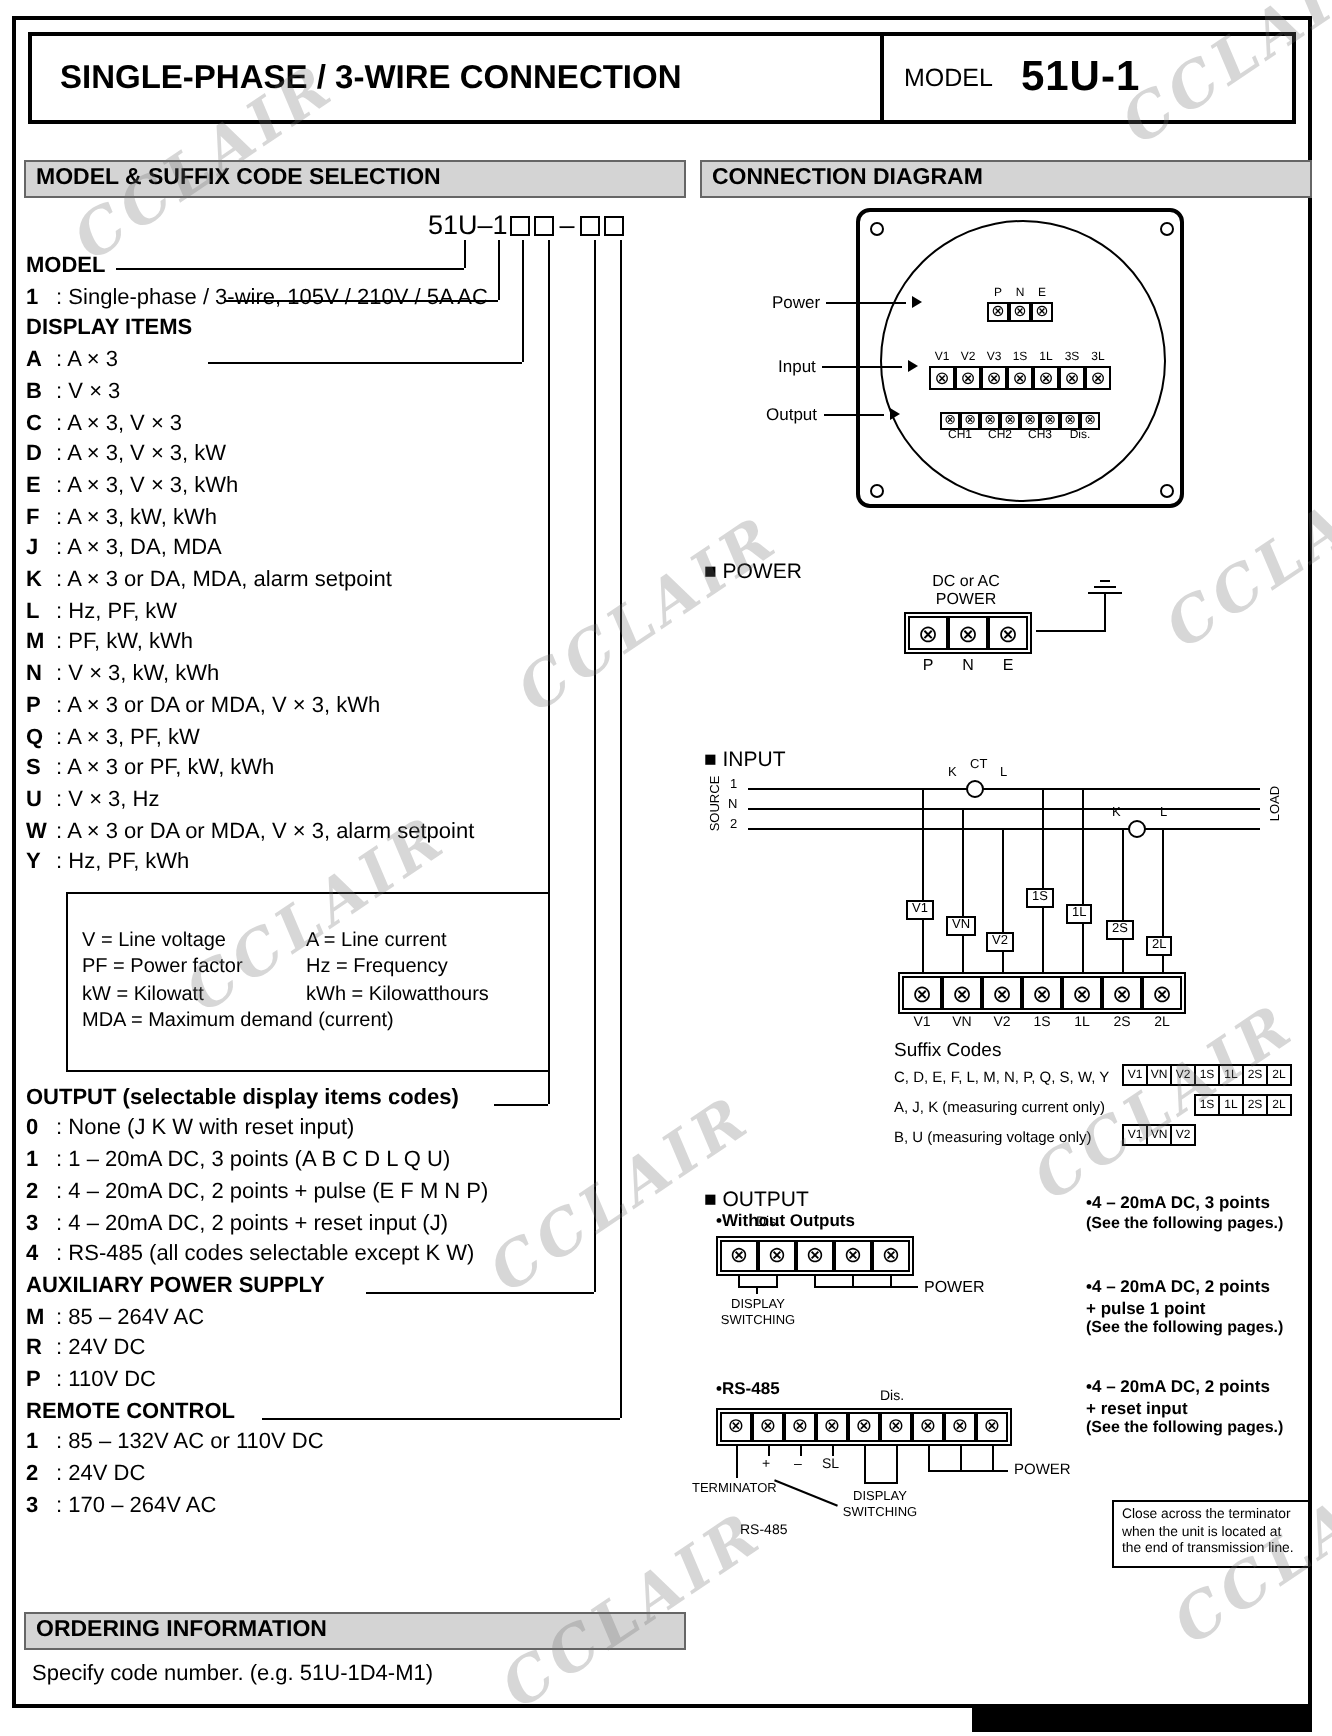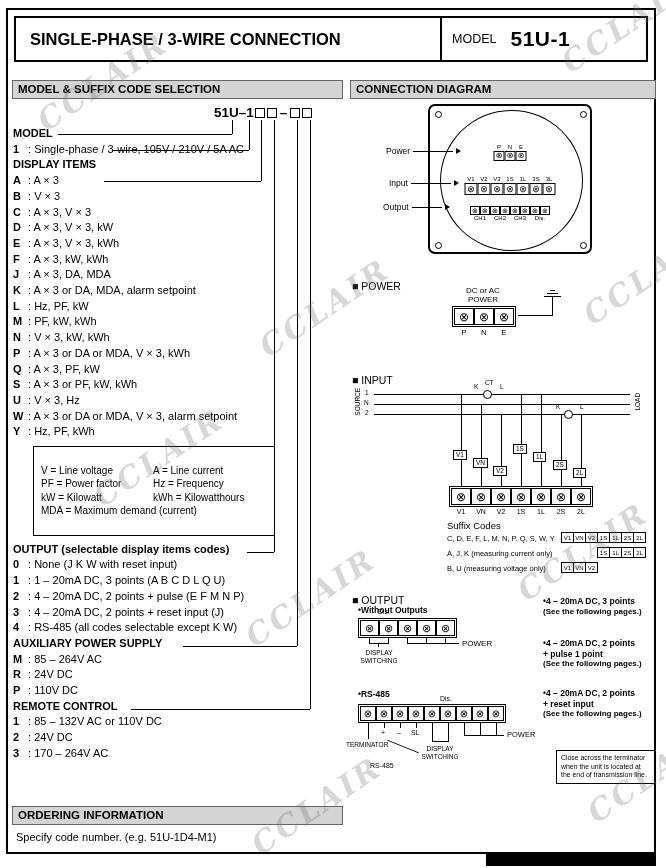--- a/index.html
+++ b/index.html
@@ -9,21 +9,21 @@
   .frame { position:absolute; left:6px; top:8px; width:650px; height:846px; border:2px solid #000; }
   .header { position:absolute; left:14px; top:16px; width:634px; height:46px; border:2px solid #000;
             display:flex; align-items:center; background:#fff; z-index:2; }
   .title { font-size:16.5px; font-weight:bold; padding-left:14px; flex:0 0 424px; }
   .hdr-div { width:0; border-left:2px solid #000; align-self:stretch; }
   .model-lbl { font-size:12.5px; padding:0 14px 0 10px; }
   .model-num { font-size:21px; font-weight:bold; letter-spacing:.5px; }
   .secbar { position:absolute; height:19px; background:#d4d4d4; border:1px solid #666;
             font-weight:bold; font-size:11.5px; line-height:16px; padding-left:5px; z-index:2; }
   .codehead { position:absolute; left:214px; top:105px; display:flex; align-items:center;
-              font-weight:bold; font-size:13.5px; z-index:2; }
+              font-weight:normal; font-size:13.5px; z-index:2; }
   .cbox { width:10px; height:10px; border:1.5px solid #000; margin:0 1px; display:inline-block; background:#fff; }
   .cdash { margin:0 2px; }
   .ln { position:absolute; background:#000; z-index:1; }
   .codelist { position:absolute; left:13px; top:126px; width:332px; font-size:11px; z-index:2; }
   .chead { font-weight:bold; line-height:15.7px; white-space:nowrap; }
   .crow { line-height:15.7px; white-space:nowrap; }
   .ccode { font-weight:bold; display:inline-block; min-width:12px; }
   .legend { border:1px solid #000; width:242px; margin:6px 0 6px 20px; padding:17px 7px; font-size:10px; background:#fff; }
   .lrow { line-height:13.4px; white-space:nowrap; }
   .ll { display:inline-block; width:112px; }

